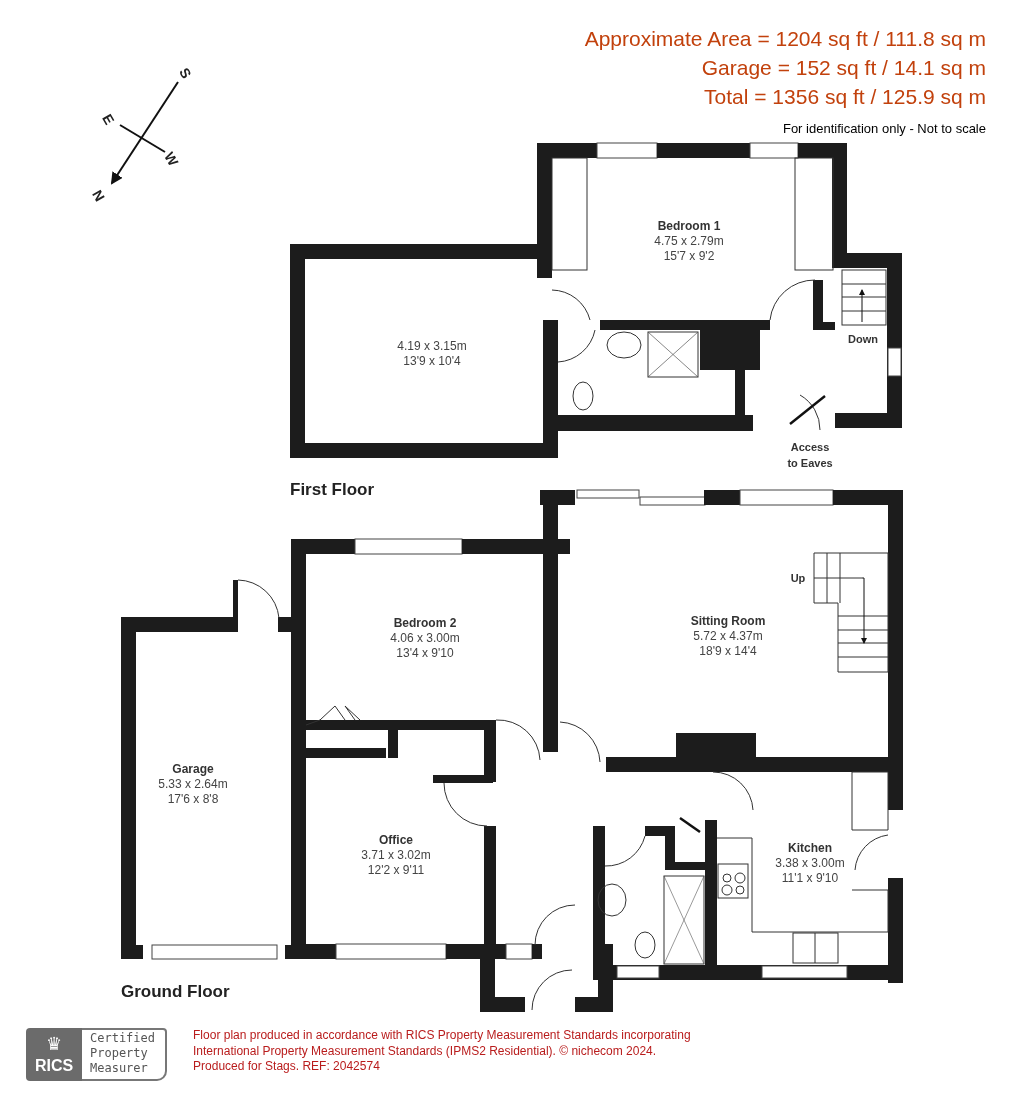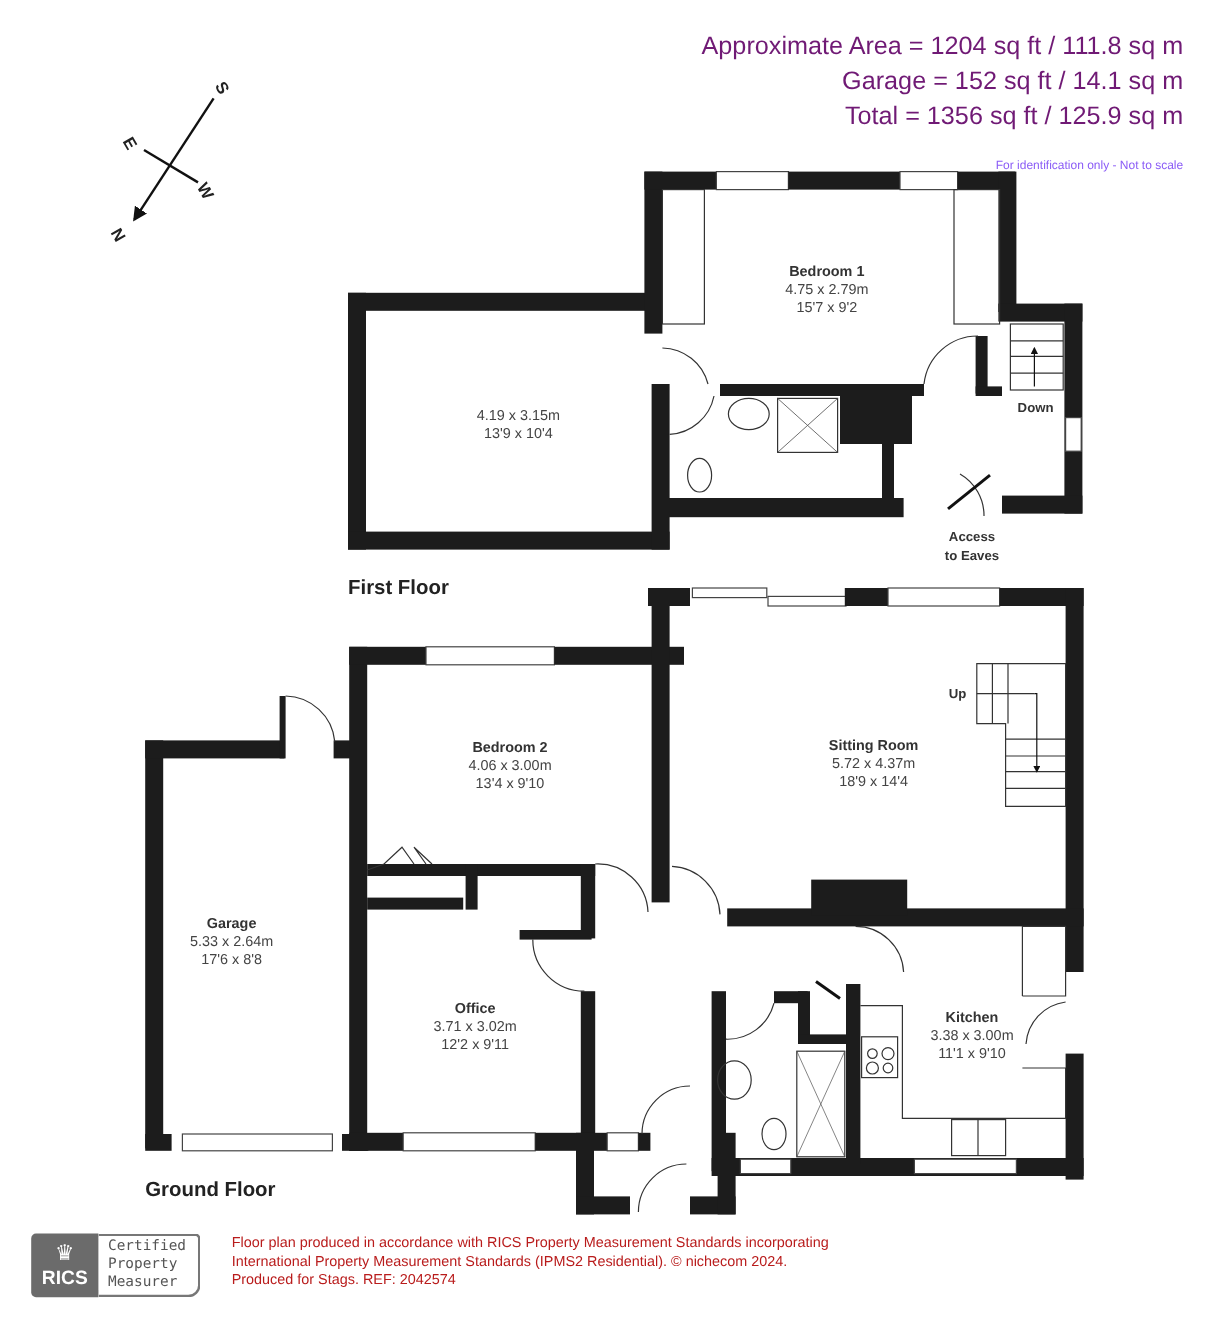--- a/index.html
+++ b/index.html
@@ -1,19 +1,19 @@
 <!DOCTYPE html>
 <html><head>
 <meta charset="utf-8">
 <style>
   html, body { margin: 0; padding: 0; background: #ffffff; }
   body { width: 1024px; height: 1104px; position: relative; overflow: hidden; font-family: "Liberation Sans", sans-serif; color: #222; }
   .area-block { position: absolute; right: 38px; top: 24px; text-align: right; }
-  .area-line { font-size: 21px; line-height: 29px; color: #701a75; }
-  .area-note { font-size: 10px; margin-top: 22px; color: #8b5cf6; }
+  .area-line { font-size: 21px; line-height: 29px; color: #c2410c; }
+  .area-note { font-size: 13px; margin-top: 10px; color: #000000; }
   svg#plan { position: absolute; left: 0; top: 0; }
   .wall { fill: #1c1c1c; }
   .thin { fill: none; stroke: #333; stroke-width: 1; }
   .win { fill: #fff; stroke: #444; stroke-width: 1; }
   .room-name { font-family: "Liberation Sans", sans-serif; font-weight: bold; font-size: 12px; fill: #333; text-anchor: middle; }
   .room-dim { font-family: "Liberation Sans", sans-serif; font-size: 12px; fill: #444; text-anchor: middle; }
   .lbl { font-family: "Liberation Sans", sans-serif; font-weight: bold; font-size: 11px; fill: #333; text-anchor: middle; }
   .floor-title { font-family: "Liberation Sans", sans-serif; font-weight: bold; font-size: 17px; fill: #222; }
   .compass-letter { font-family: "Liberation Sans", sans-serif; font-weight: bold; font-size: 14px; fill: #222; }
   .footer { position: absolute; left: 26px; top: 1028px; display: flex; align-items: flex-start; }

